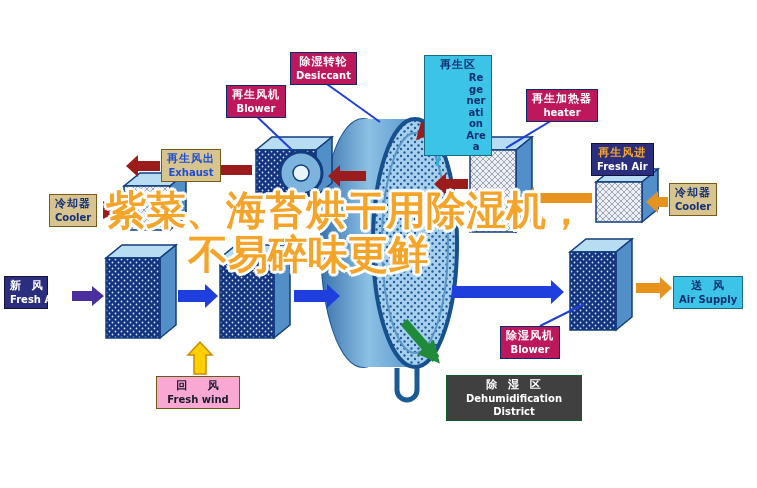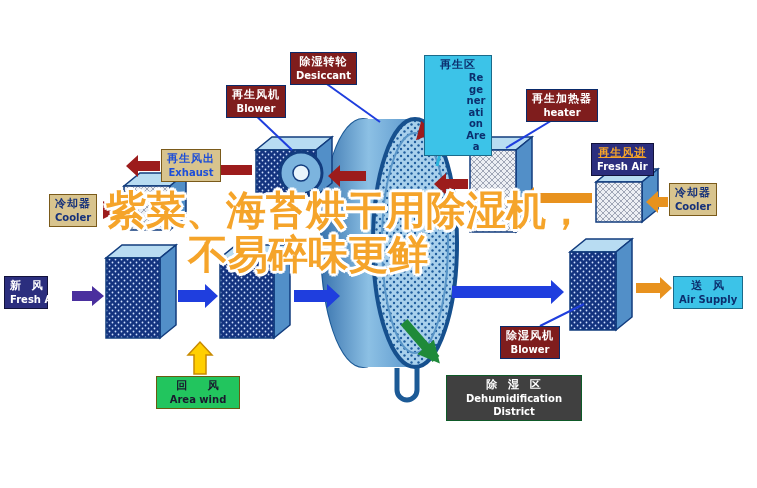--- a/index.html
+++ b/index.html
@@ -6,27 +6,27 @@
   .stage{position:relative;width:757px;height:488px;background:#ffffff;overflow:hidden;
          font-family:"DejaVu Sans",sans-serif;}
   .stage > svg{position:absolute;left:0;top:0;z-index:1;}
 
   .lbl{position:absolute;z-index:10;border:1px solid #123c7e;padding:2px 5px;
        text-align:center;line-height:1.3;box-sizing:border-box;}
   .lbl .zh{display:block;font-size:11px;font-weight:bold;letter-spacing:1px;white-space:pre;}
   .lbl .en{display:block;font-size:10px;font-weight:bold;white-space:pre;}
   .lbl.wrap .en{white-space:normal;word-break:break-all;line-height:1.15;margin-left:36px;}
 
-  .blue{background:#7f1d1d;color:#fff;border-color:#0a2a6a;}
+  .blue{background:#be185d;color:#fff;border-color:#0a2a6a;}
   .cyan{background:#3cc3e8;color:#0c2f6e;border-color:#1a6a8a;}
   .tan{background:#d8c48e;color:#14307a;border-color:#7a5a1a;}
   .tan-red{background:#d8c48e;color:#1d4ed8;border-color:#7a5a1a;}
   .navy{background:#2b2e7e;color:#fff;border-color:#12123c;}
-  .regen-in .zh{color:#f5a42a;text-decoration:underline;}
-  .yellow{background:#22c55e;color:#1a1a2e;border-color:#6a5a10;}
+  .regen-in .zh{color:#f5a42a;}
+  .yellow{background:#f9a8d4;color:#1a1a2e;border-color:#6a5a10;}
   .green{background:#404040;color:#fff;border-color:#0e5a28;}
 
   .wm{position:absolute;left:0;top:188px;width:692px;z-index:20;pointer-events:none;
       font-weight:bold;font-size:40px;line-height:44px;color:#f5a42a;text-align:center;
       text-shadow:0 0 3px #fff, 2px 2px 0 #fff, -2px -2px 0 #fff, 2px -2px 0 #fff,
                   -2px 2px 0 #fff, 0 3px 0 #fff, 0 -3px 0 #fff, 3px 0 0 #fff, -3px 0 0 #fff;}
   .wm .l2{transform:translateX(-38px);}
 </style>
 </head>
 <body>
@@ -182,21 +182,21 @@
   <span class="en">Cooler</span>
 </div>
 
 <div class="lbl navy" style="left:4px;top:276px;width:44px">
   <span class="zh">新  风</span>
   <span class="en">Fresh Air</span>
 </div>
 
 <div class="lbl yellow" style="left:156px;top:376px;width:84px">
   <span class="zh">回    风</span>
-  <span class="en">Area wind</span>
+  <span class="en">Fresh wind</span>
 </div>
 
 <div class="lbl cyan" style="left:673px;top:276px">
   <span class="zh">送  风</span>
   <span class="en">Air Supply</span>
 </div>
 
 <div class="lbl blue" style="left:500px;top:326px">
   <span class="zh">除湿风机</span>
   <span class="en">Blower</span>

